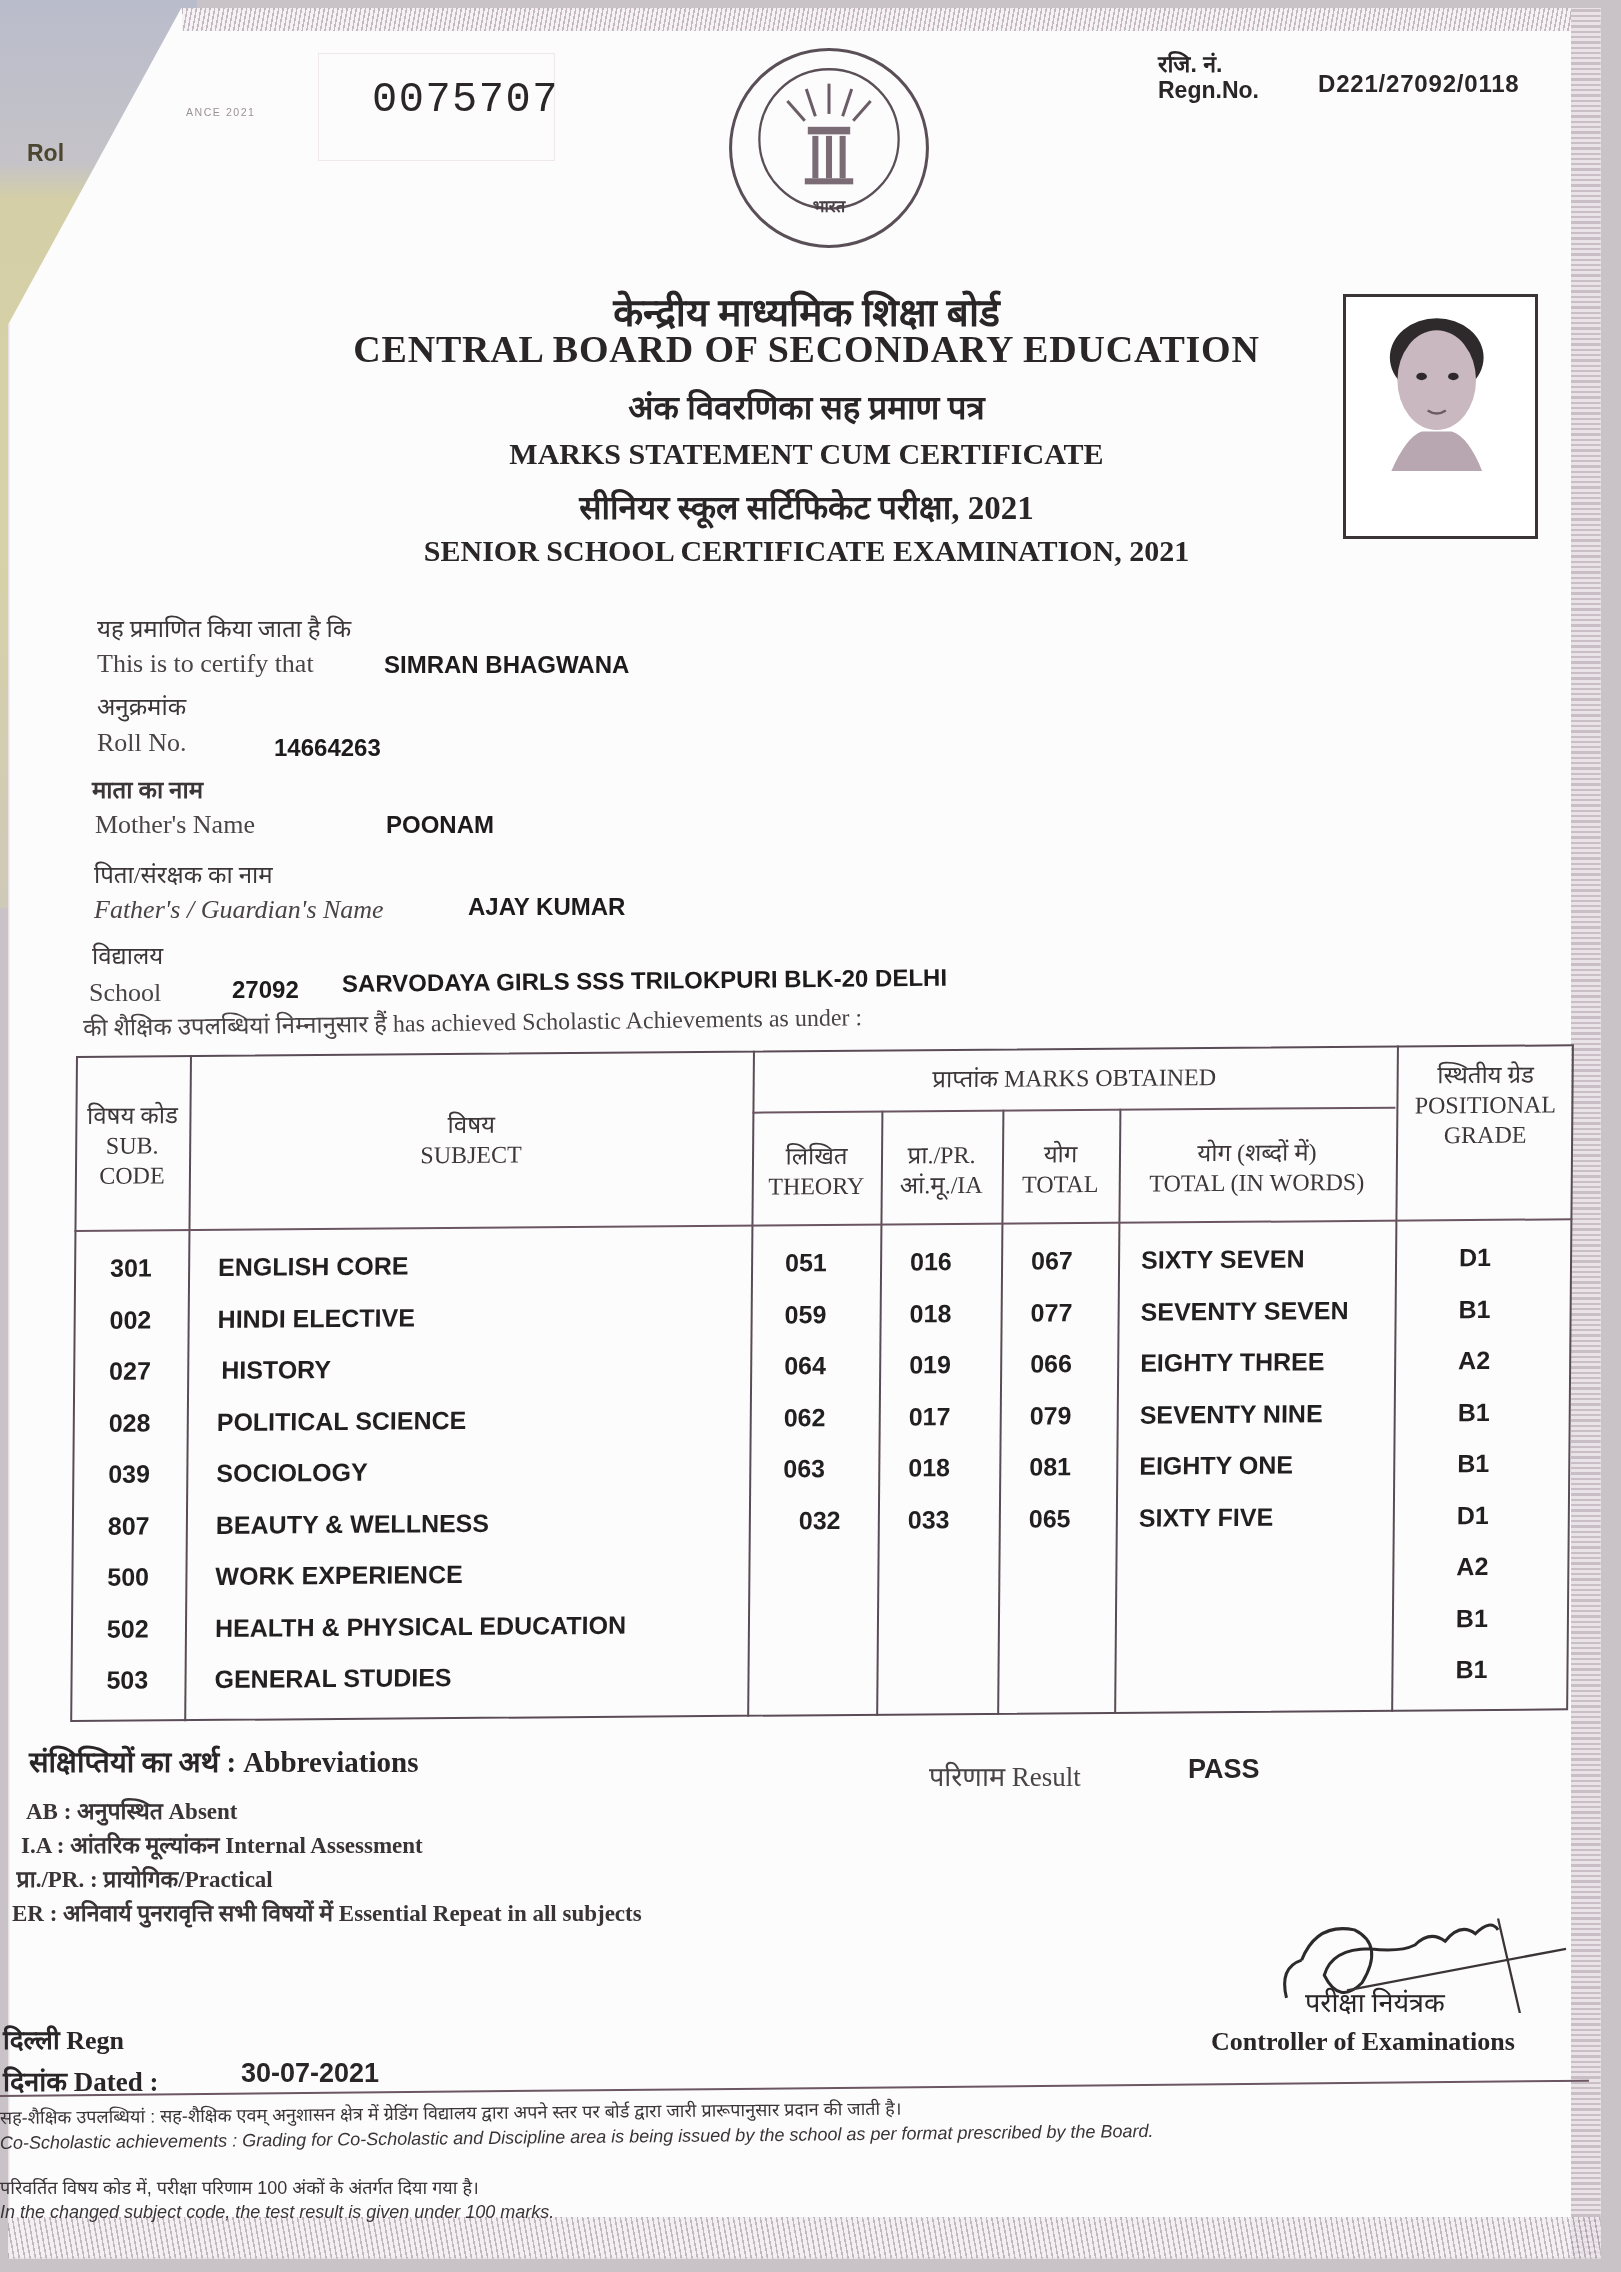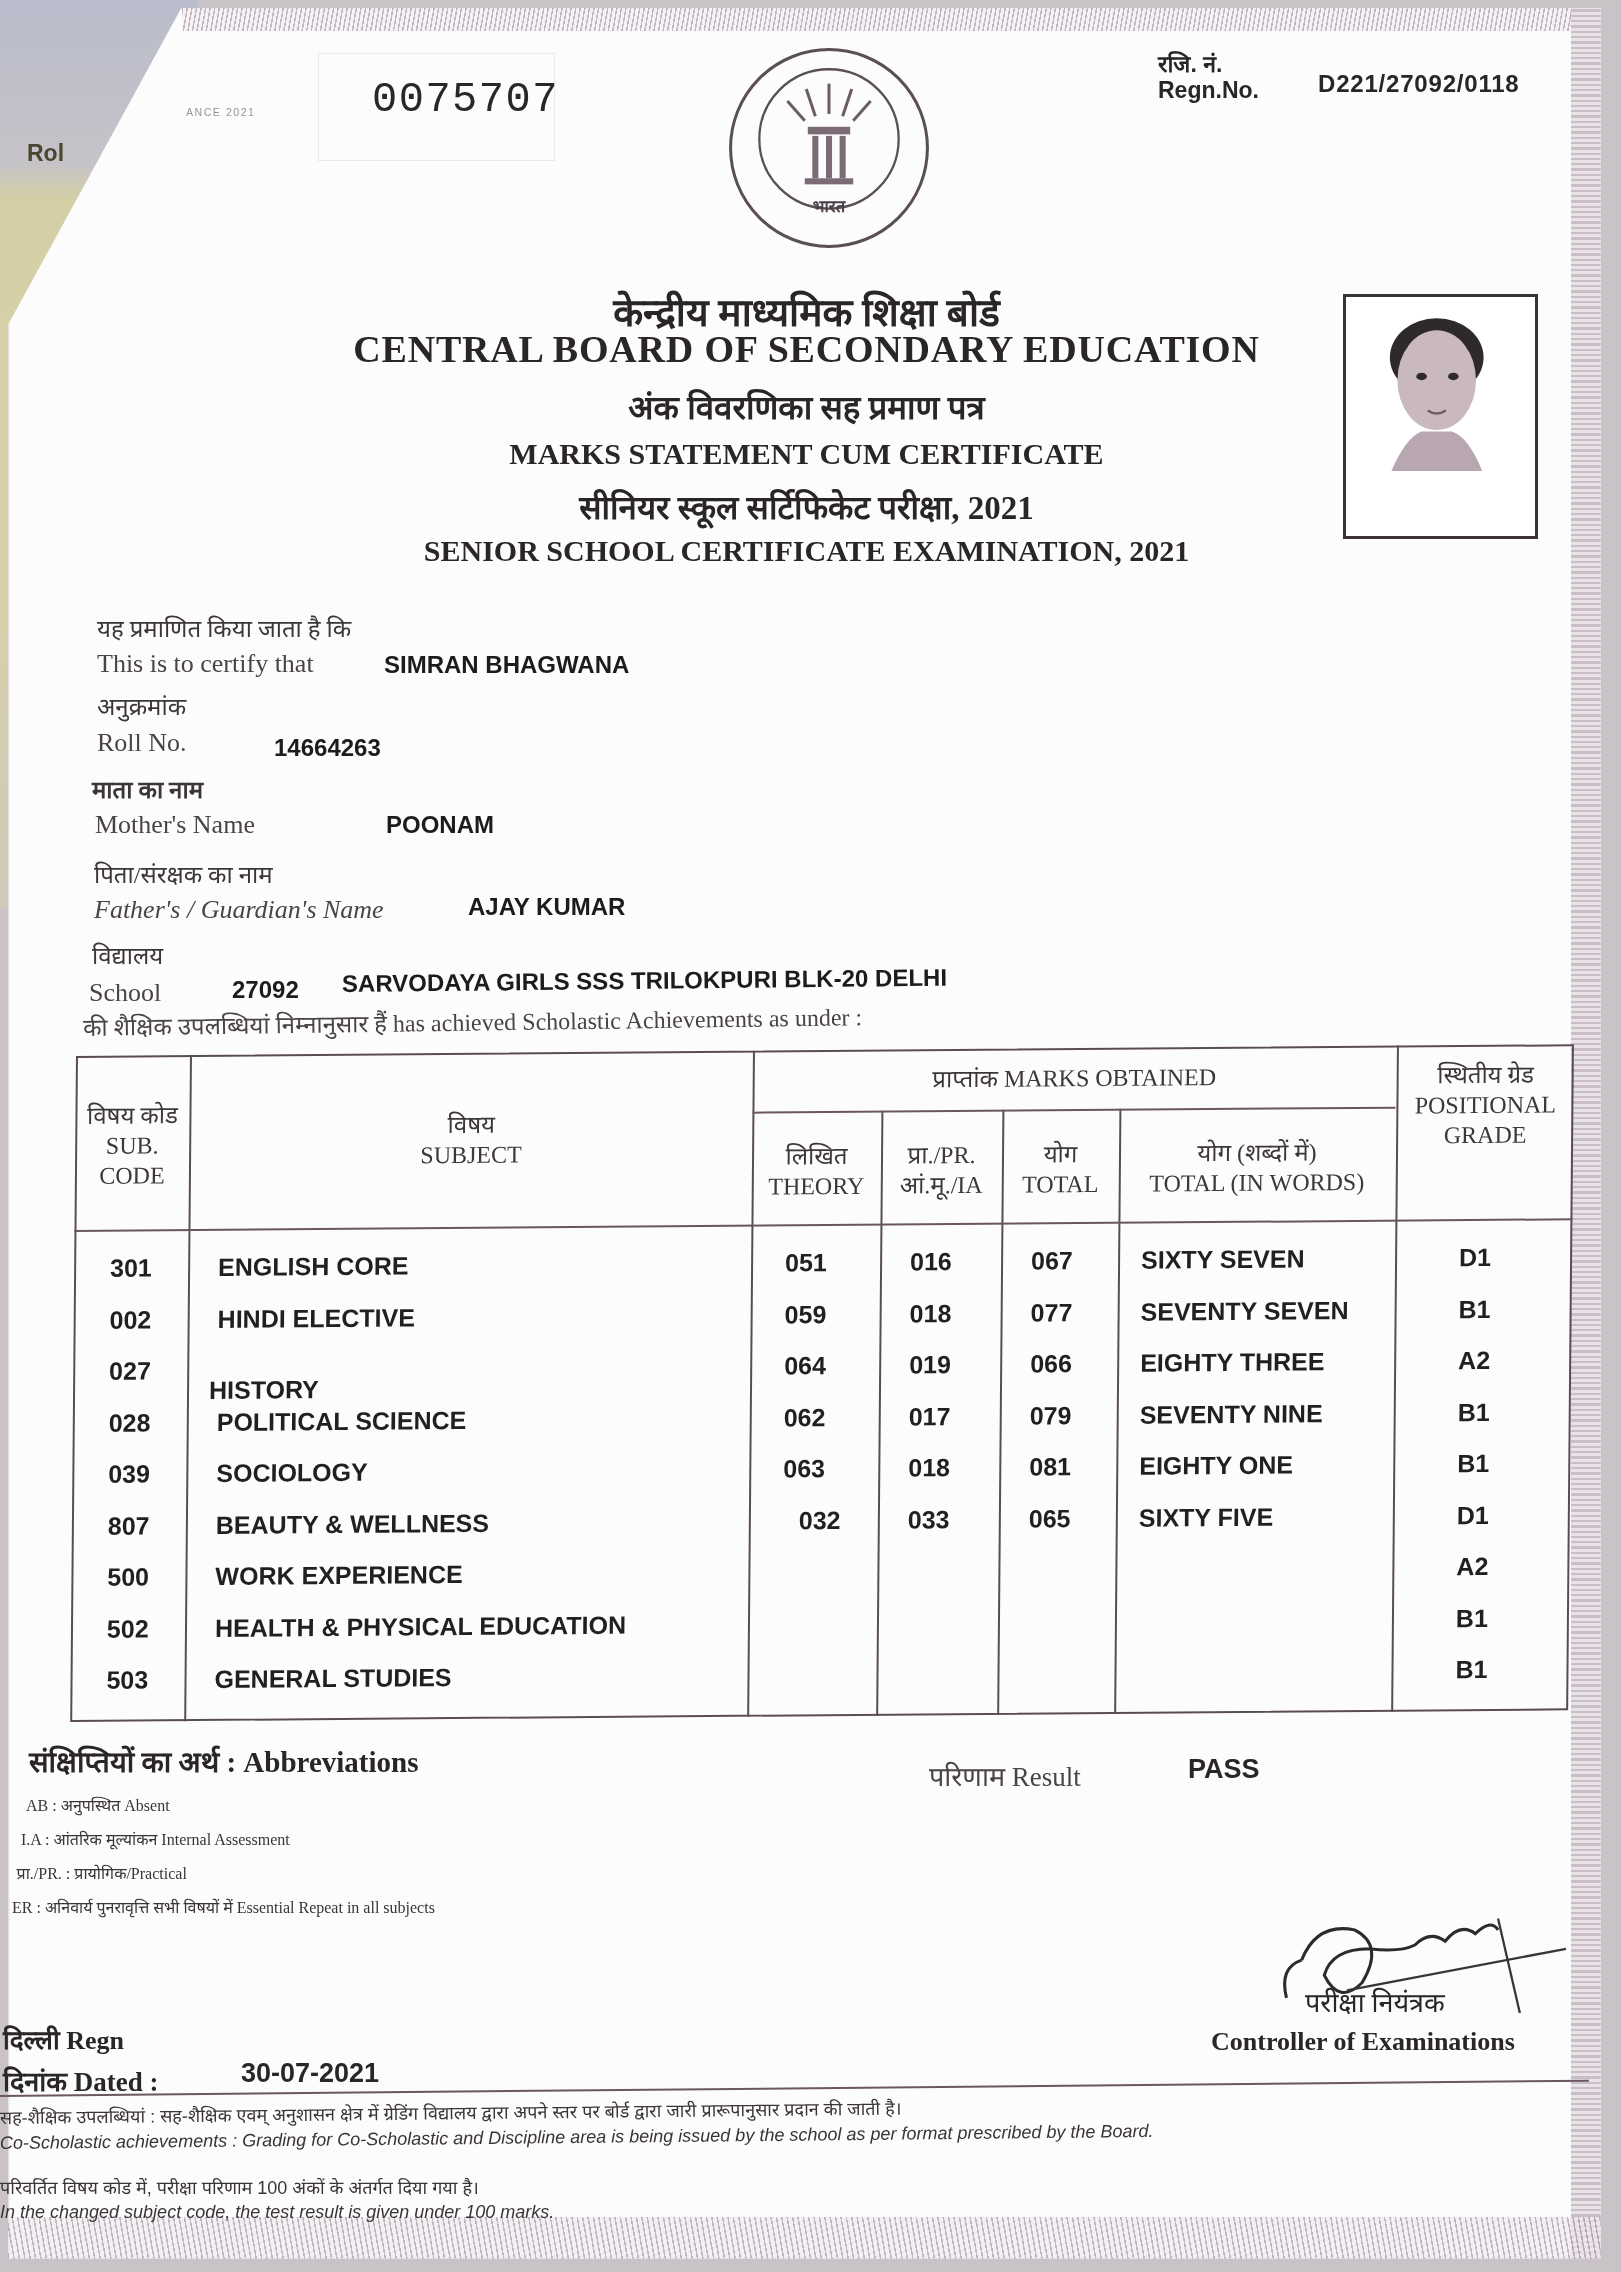--- a/index.html
+++ b/index.html
@@ -70,21 +70,21 @@
     transform: skewY(-0.95deg) rotate(0.5deg); transform-origin: left top;
   }
   .t-outer { position: absolute; inset: 0; border: 2.3px solid #5a4c56; }
   .vline { position: absolute; top: 0; bottom: 0; width: 0; border-left: 2.3px solid #5a4c56; }
   .hline { position: absolute; height: 0; border-top: 2.3px solid #6a5561; }
   .th { position: absolute; text-align: center; font-size: 24px; line-height: 30px; color: #3d3739; }
   .cell { position: absolute; font-family: "Liberation Sans", sans-serif; font-weight: bold; font-size: 25px; color: #221f21; }
   .row-code { width: 106px; text-align: center; }
 
   .abbr-title { left: 29px; top: 1741px; font-size: 29px; font-weight: bold; }
-  .abbr { font-size: 16px; font-weight: normal; color: #3a3436; }
+  .abbr { font-size: 23px; font-weight: bold; color: #3a3436; }
 
   .result-lbl { left: 929px; top: 1757px; font-size: 27px; color: #4a4446; }
   .result-val { left: 1188px; top: 1754px; font-size: 27px; font-weight: bold; font-family: "Liberation Sans", sans-serif; }
 
   .sign { left: 1271px; top: 1877px; width: 303px; height: 136px; }
   .ctrl-hi { left: 1305px; top: 1983px; font-size: 27px; }
   .ctrl-en { left: 1211px; top: 2027px; font-size: 26px; font-weight: bold; }
 
   .place { left: 3px; top: 2021px; font-size: 26px; font-weight: bold; }
   .dated-lbl { left: 3px; top: 2062px; font-size: 27px; font-weight: bold; }
@@ -232,21 +232,21 @@
     <div class="cell row-code" style="left:3.8px;top:250px;">002</div>
     <div class="cell" style="left:144px;top:250px;">HINDI ELECTIVE</div>
     <div class="cell" style="left:711px;top:250px;">059</div>
     <div class="cell" style="left:836px;top:250px;">018</div>
     <div class="cell" style="left:957px;top:250px;">077</div>
     <div class="cell" style="left:1067px;top:250px;">SEVENTY SEVEN</div>
     <div class="cell" style="left:1385px;top:250px;">B1</div>
   </div>
   <div>
     <div class="cell row-code" style="left:3.8px;top:301px;">027</div>
-    <div class="cell" style="left:136px;top:301px;margin-top:20px;">HISTORY</div>
+    <div class="cell" style="left:148px;top:301px;">HISTORY</div>
     <div class="cell" style="left:711px;top:301px;">064</div>
     <div class="cell" style="left:836px;top:301px;">019</div>
     <div class="cell" style="left:957px;top:301px;">066</div>
     <div class="cell" style="left:1067px;top:301px;">EIGHTY THREE</div>
     <div class="cell" style="left:1385px;top:301px;">A2</div>
   </div>
   <div>
     <div class="cell row-code" style="left:3.8px;top:353px;">028</div>
     <div class="cell" style="left:144px;top:353px;">POLITICAL SCIENCE</div>
     <div class="cell" style="left:711px;top:353px;">062</div>

